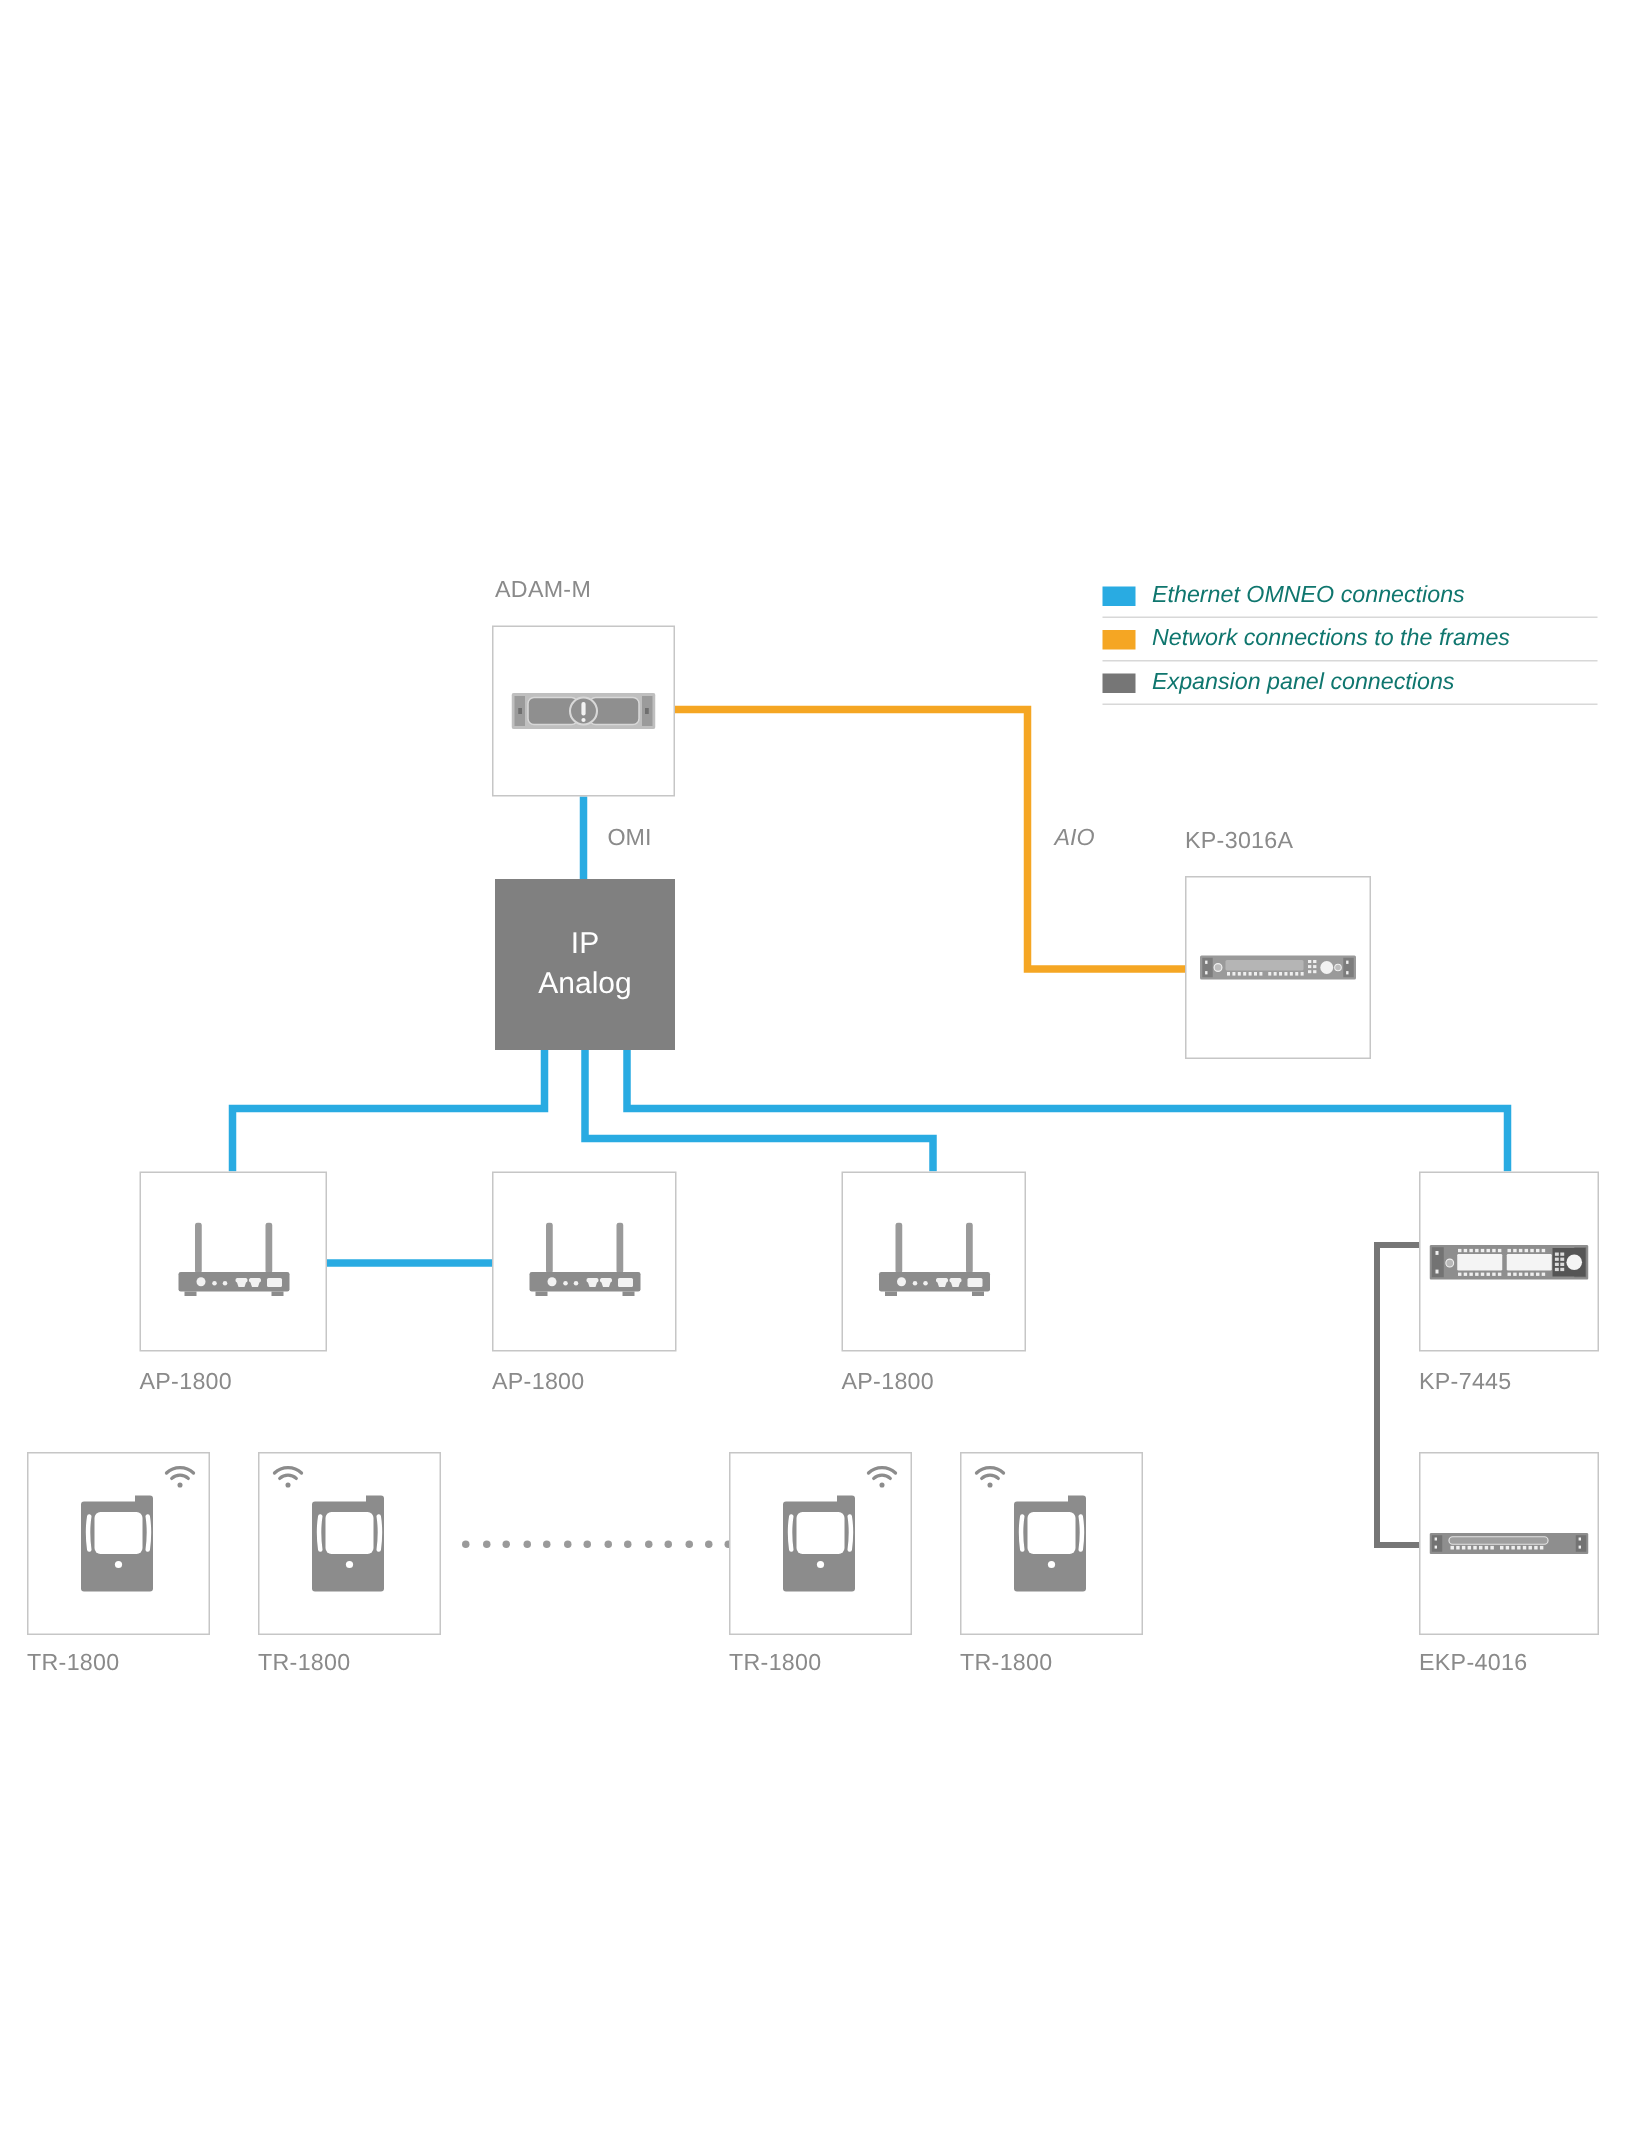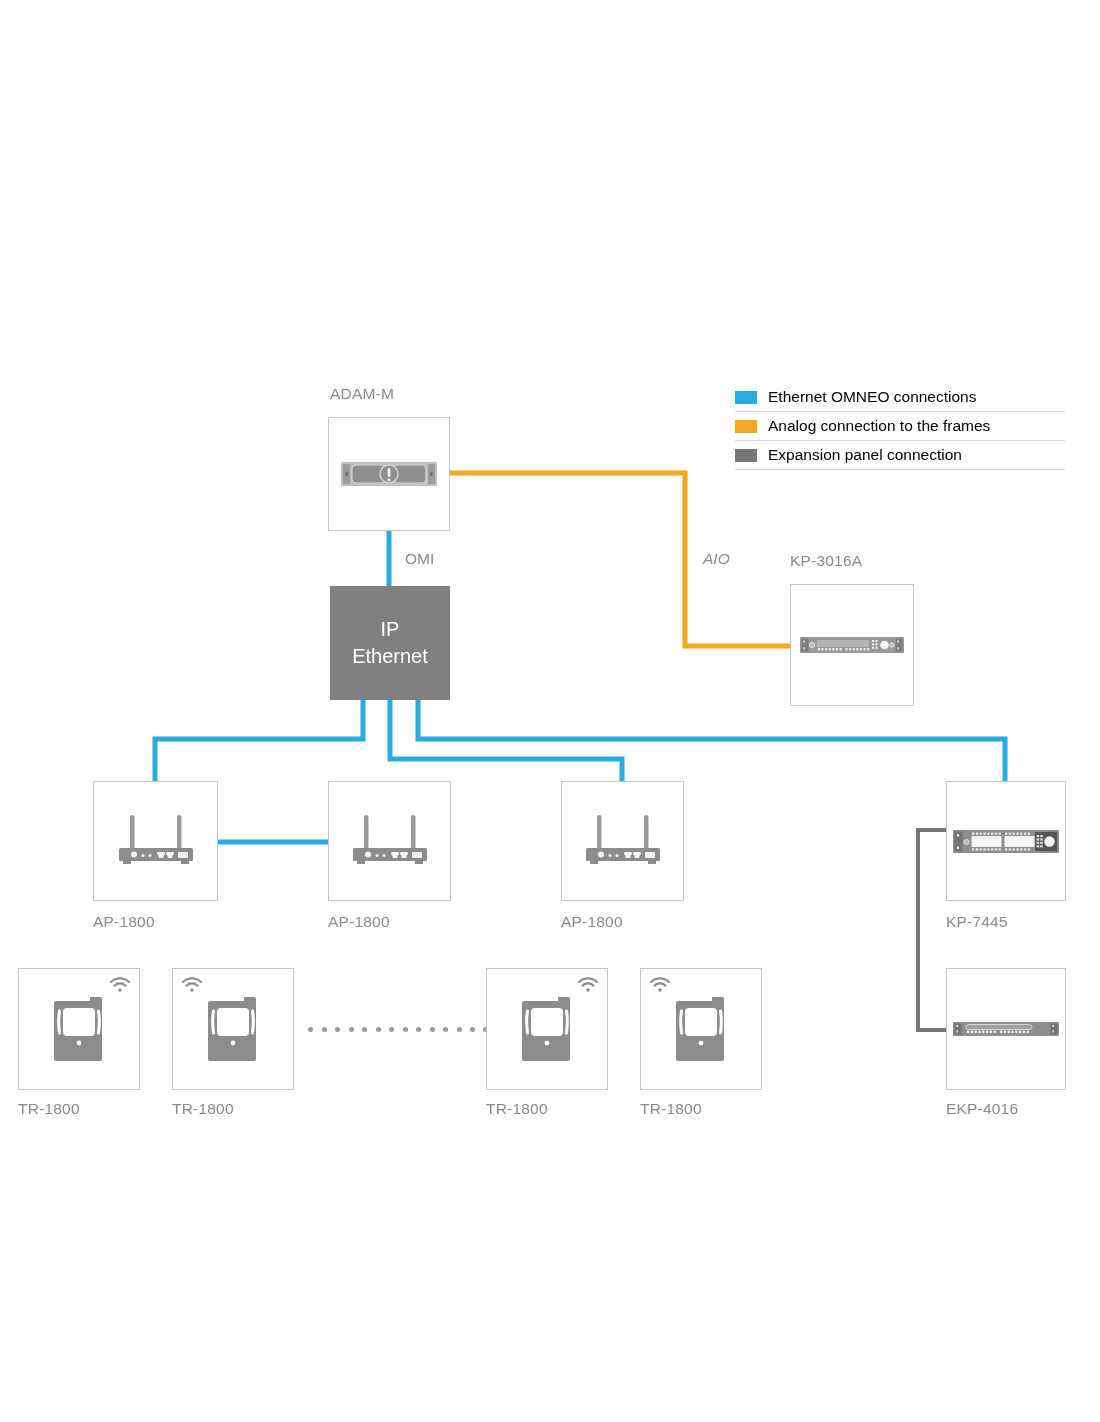--- a/index.html
+++ b/index.html
@@ -74,22 +74,23 @@
     border-bottom: 1px solid #d8d8d8;
   }
   .legend-swatch {
     width: 22px;
     height: 13px;
     margin-right: 11px;
     flex: 0 0 auto;
   }
   .legend-text {
     font-size: 15.5px;
-    color: #000000;
+    color: #0f766e;
     white-space: nowrap;
+    font-style: italic;
   }
   
   .dev-icon {
     position: absolute;
     left: 50%;
     top: 50%;
     transform: translate(-50%, -50%);
   }
   .wifi-badge {
     position: absolute;
@@ -131,25 +132,25 @@
     <path d="M 948 830 L 918 830 L 918 1030 L 950 1030" stroke="#767676" stroke-width="4" fill="none"></path>
   </svg>
 
   <div class="legend">
     <div class="legend-row">
       <span class="legend-swatch" style="background:#29ABE2"></span>
       <span class="legend-text">Ethernet OMNEO connections</span>
     </div>
     <div class="legend-row">
       <span class="legend-swatch" style="background:#F5A623"></span>
-      <span class="legend-text">Analog connection to the frames</span>
+      <span class="legend-text">Network connections to the frames</span>
     </div>
     <div class="legend-row">
       <span class="legend-swatch" style="background:#767676"></span>
-      <span class="legend-text">Expansion panel connection</span>
+      <span class="legend-text">Expansion panel connections</span>
     </div>
   </div>
 
   <div class="node-label" style="left:330px; top:385px; width:120px;">ADAM-M</div>
   <div class="node-frame" style="left:328px; top:417px; width:122px; height:114px;">
     <svg class="dev-icon" width="96" height="30" viewBox="0 0 96 30">
       <rect x="0" y="3" width="96" height="24" rx="1.5" fill="#bfbfbf"></rect>
       <rect x="2" y="5" width="7" height="20" fill="#9b9b9b"></rect>
       <rect x="87" y="5" width="7" height="20" fill="#9b9b9b"></rect>
       <rect x="4.5" y="13" width="2.5" height="4" fill="#6f6f6f"></rect>
@@ -160,21 +161,21 @@
       <rect x="46.6" y="9" width="2.8" height="9" rx="1.3" fill="#f2f2f2"></rect>
       <circle cx="48" cy="21" r="1.4" fill="#f2f2f2"></circle>
     </svg>
   </div>
 
   <div class="wire-label" style="left:405px; top:550px;">OMI</div>
 
   <div class="ipnet" style="left:330px; top:586px; width:120px; height:114px;">
     <div>
       <div>IP</div>
-      <div>Ethernet</div>
+      <div>Analog</div>
     </div>
   </div>
 
   <div class="wire-label" style="left:703px; top:550px;font-style:italic;">AIO</div>
 
   <div class="node-label" style="left:790px; top:552px; width:126px;">KP-3016A</div>
   <div class="node-frame" style="left:790px; top:584px; width:124px; height:122px;">
     <svg class="dev-icon" width="104" height="20" viewBox="0 0 104 20">
       <rect x="0" y="2" width="104" height="16" rx="1" fill="#9a9a9a"></rect>
       <rect x="1.5" y="3.5" width="7" height="13" fill="#7d7d7d"></rect>

